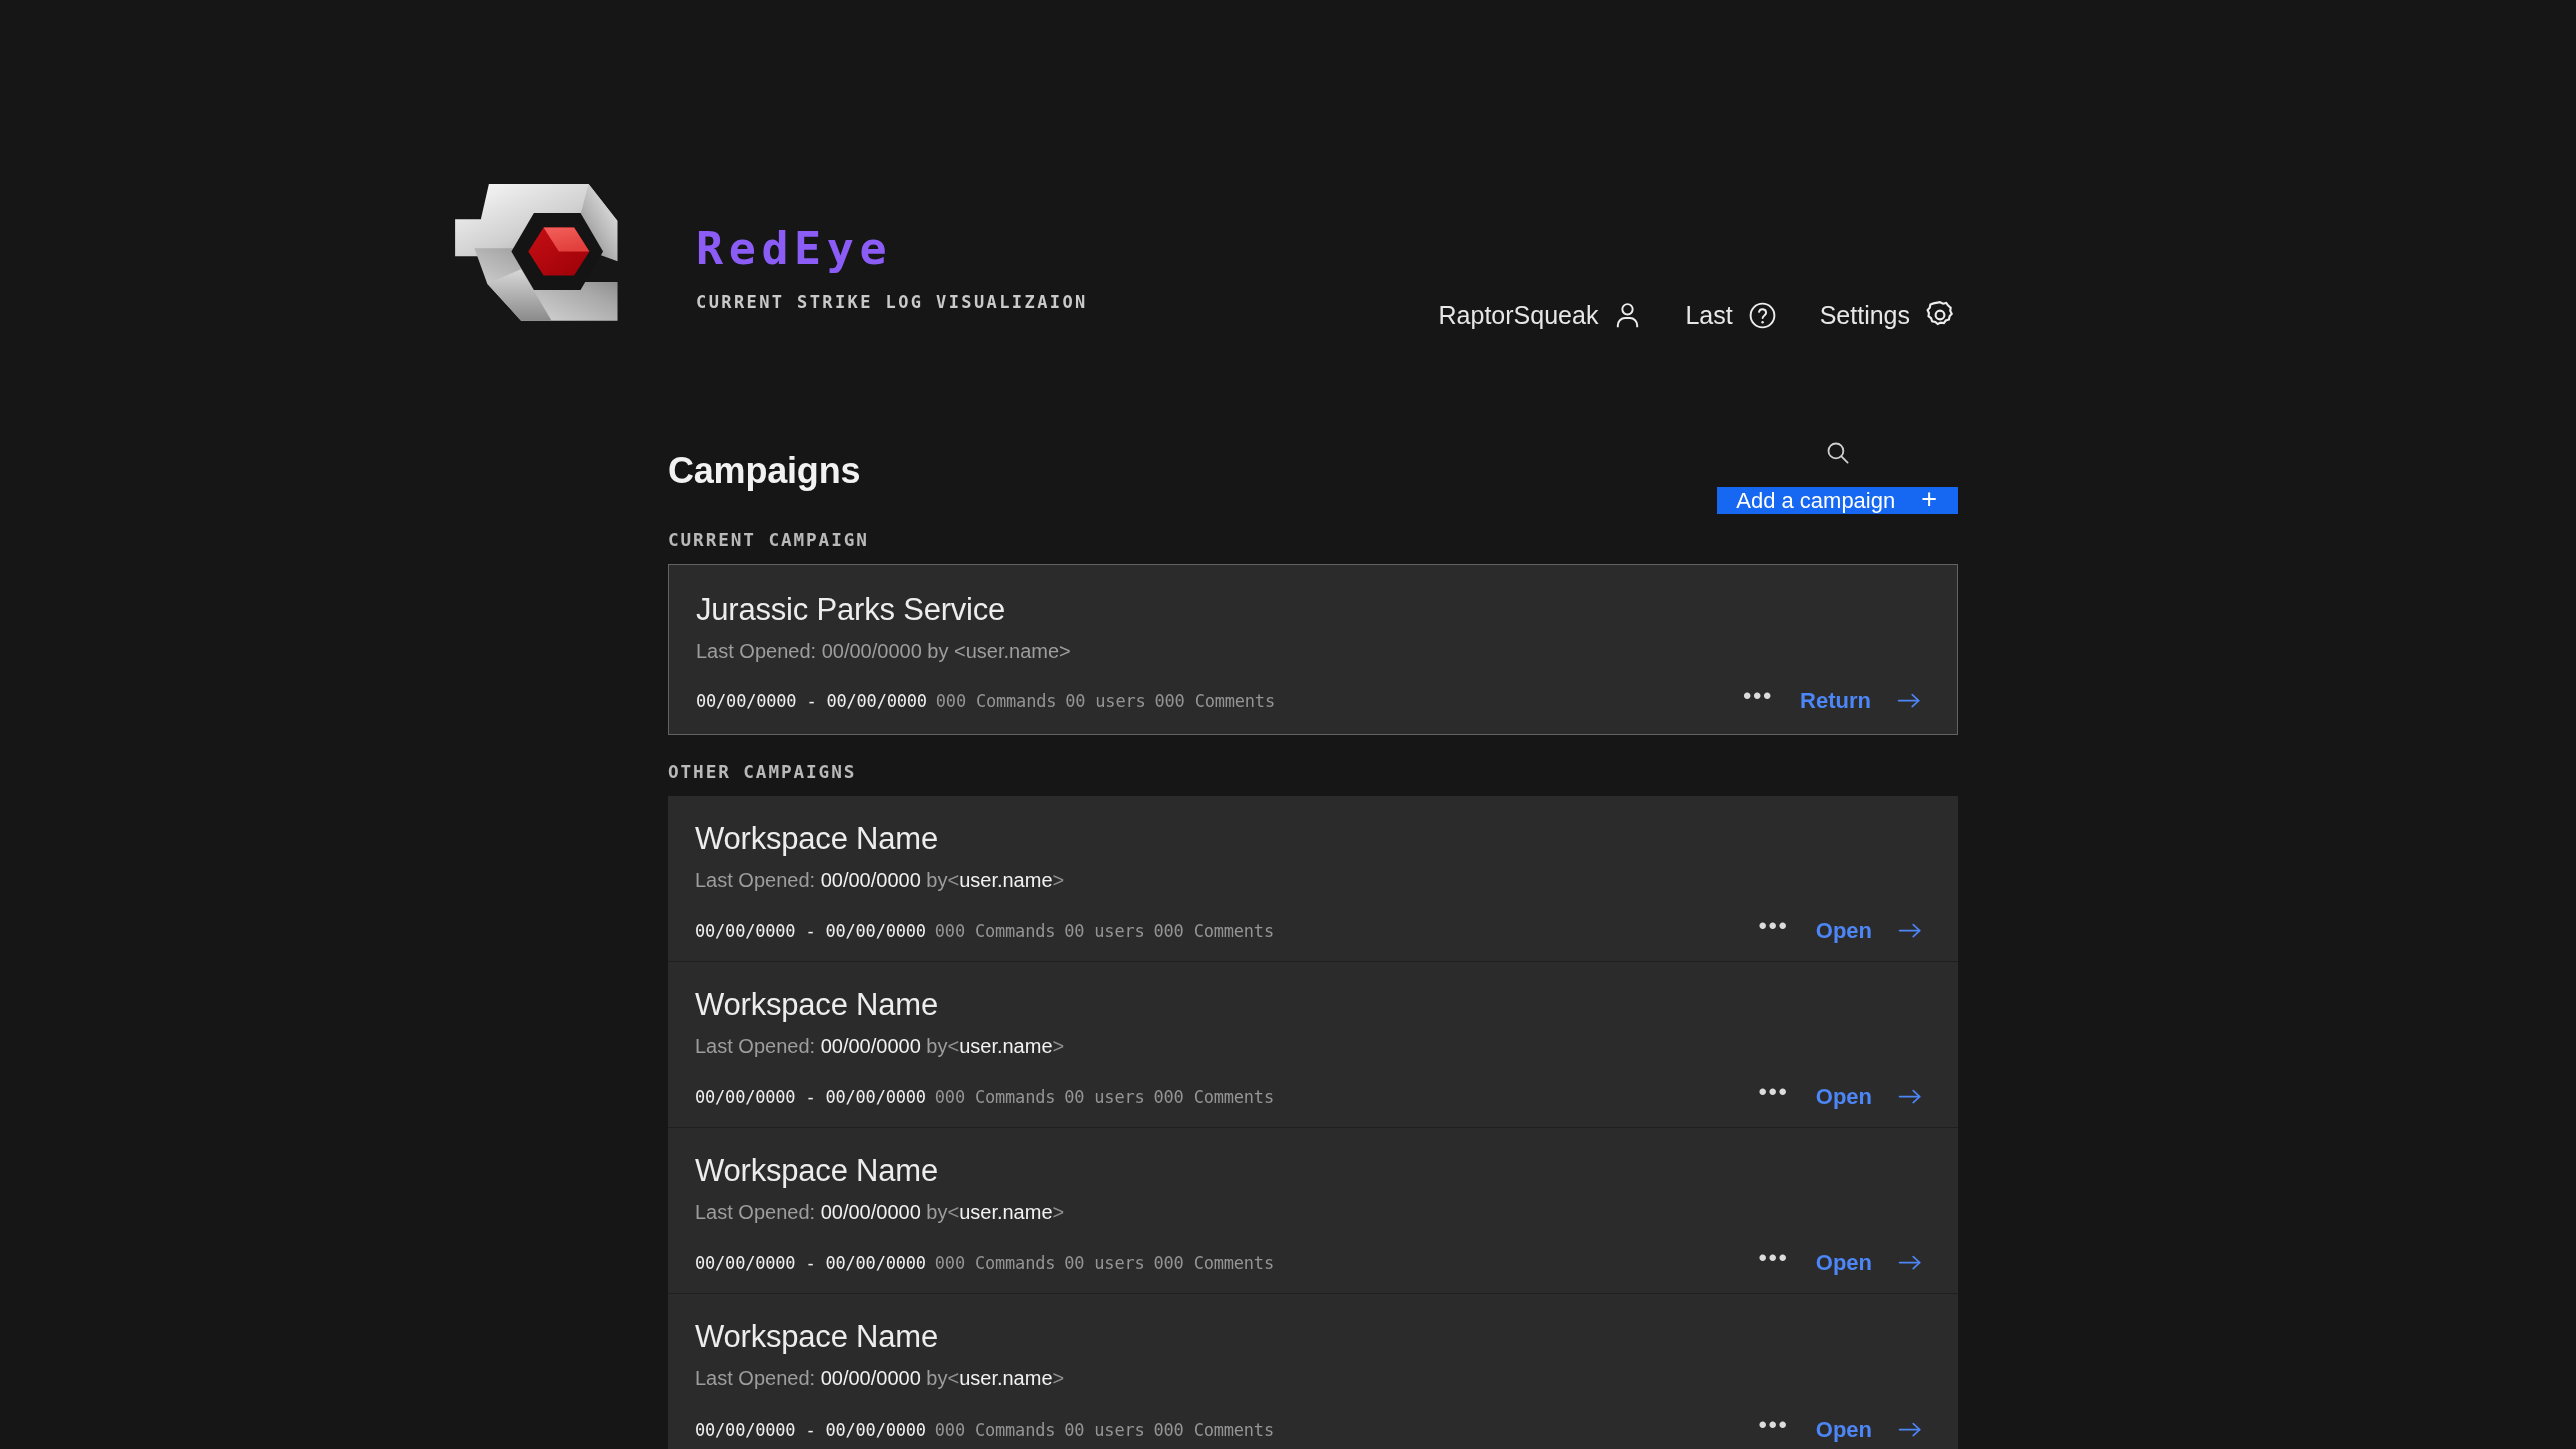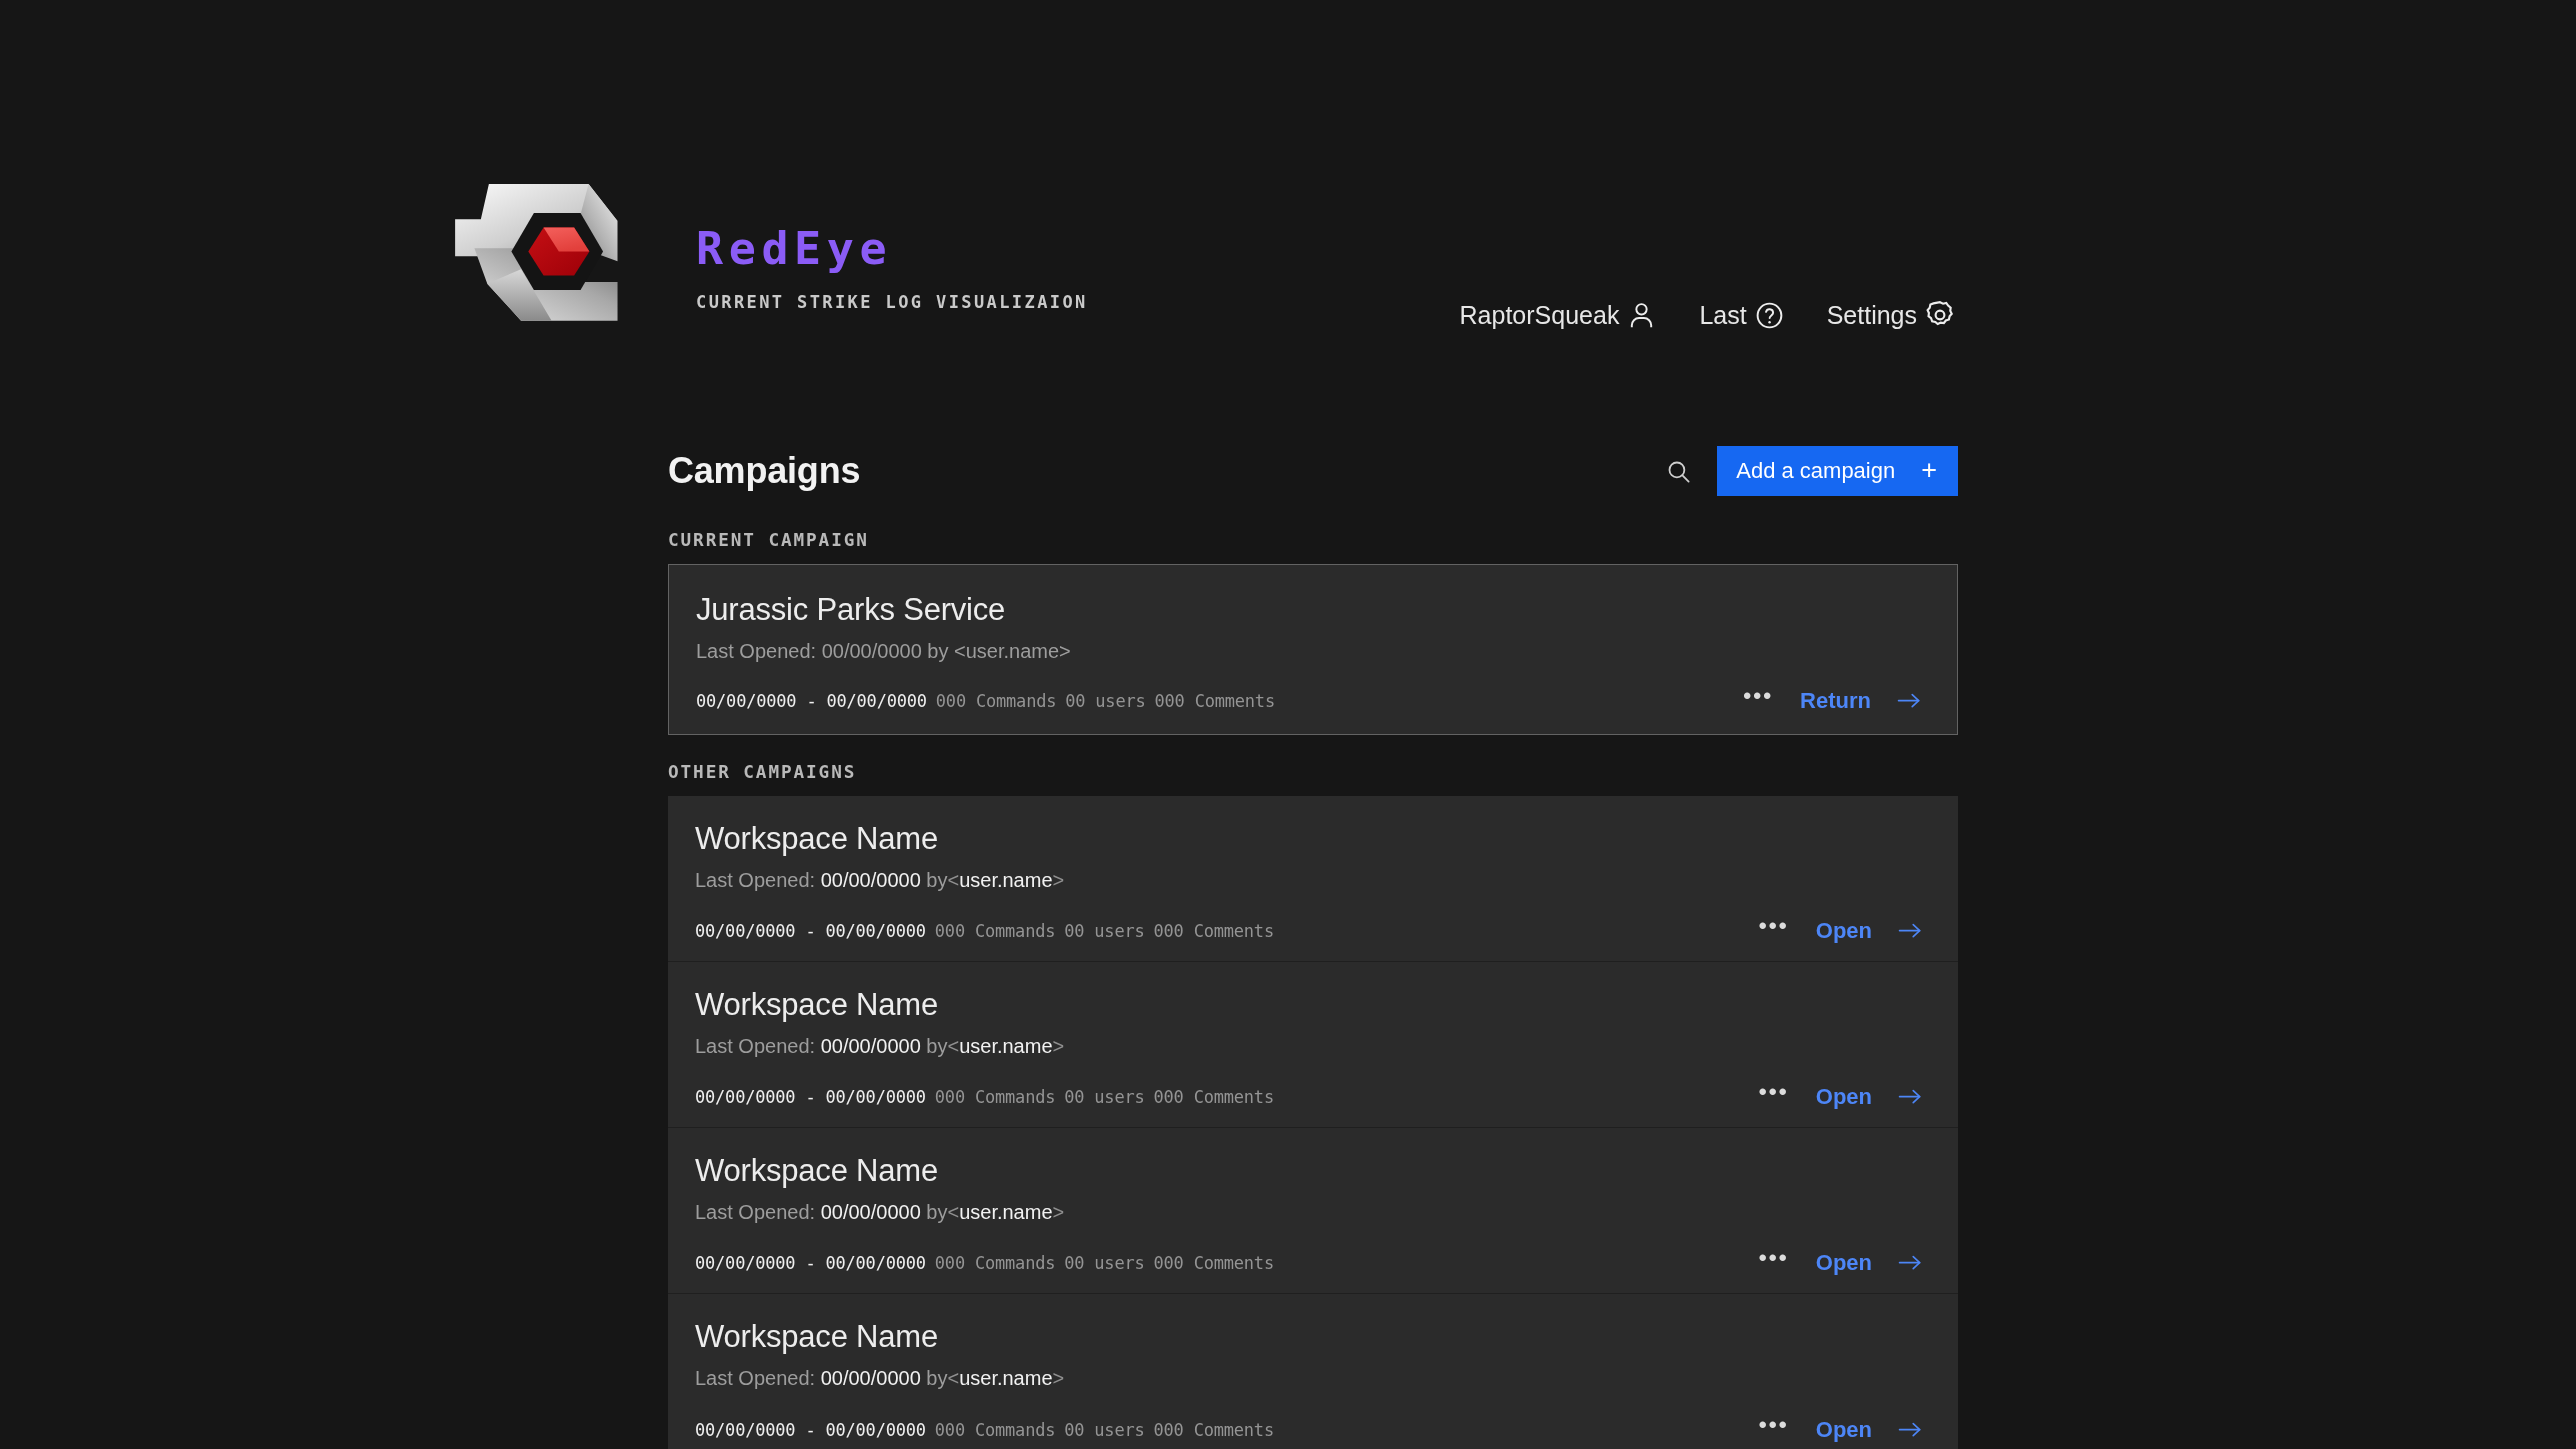--- a/index.html
+++ b/index.html
@@ -78,21 +78,21 @@
     right: 620px;
     top: 299px;
     display: flex;
     align-items: center;
     gap: 42px;
     white-space: nowrap;
   }
   .nav-item {
     display: flex;
     align-items: center;
-    gap: 7px;
+    gap: 14px;
     color: #e7e7e7;
     font-size: 25px;
     cursor: pointer;
   }
   .nav-item .nav-label { line-height: 1; }
   .nav-icon { display: block; }
 
   
   #main {
     position: absolute;
@@ -115,20 +115,21 @@
     line-height: 1;
   }
   #bar-actions {
     position: absolute;
     right: 0;
     top: 0;
     height: 64px;
     display: flex;
     align-items: center;
     gap: 21px;
+    flex-direction: column;
   }
   #search-button {
     width: 35px;
     height: 35px;
     display: flex;
     align-items: center;
     justify-content: center;
     cursor: pointer;
   }
   #add-campaign-button {

